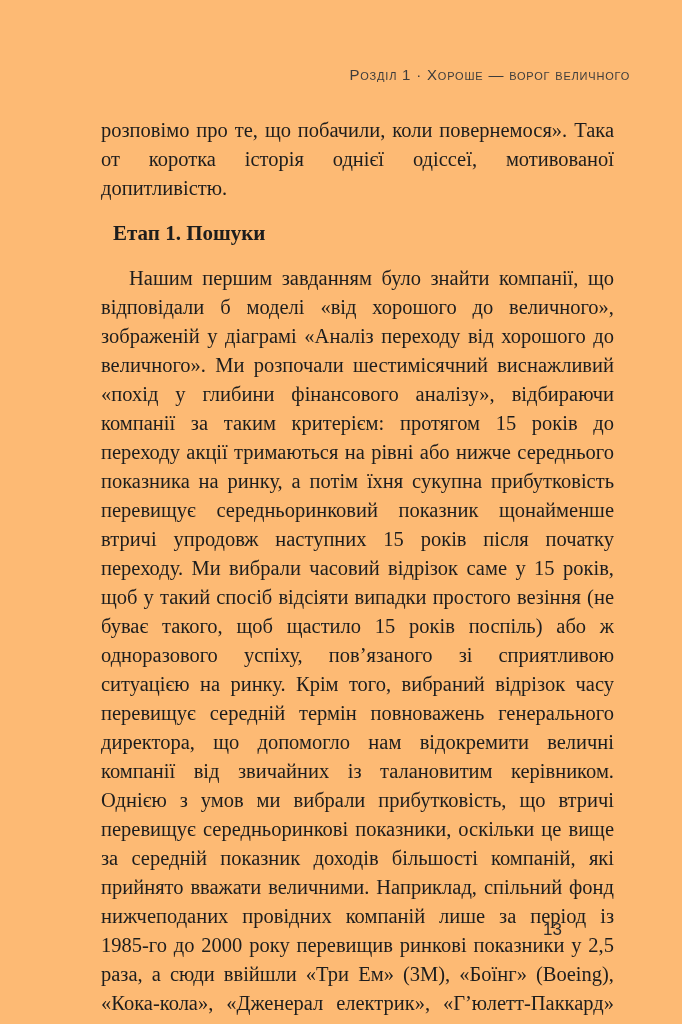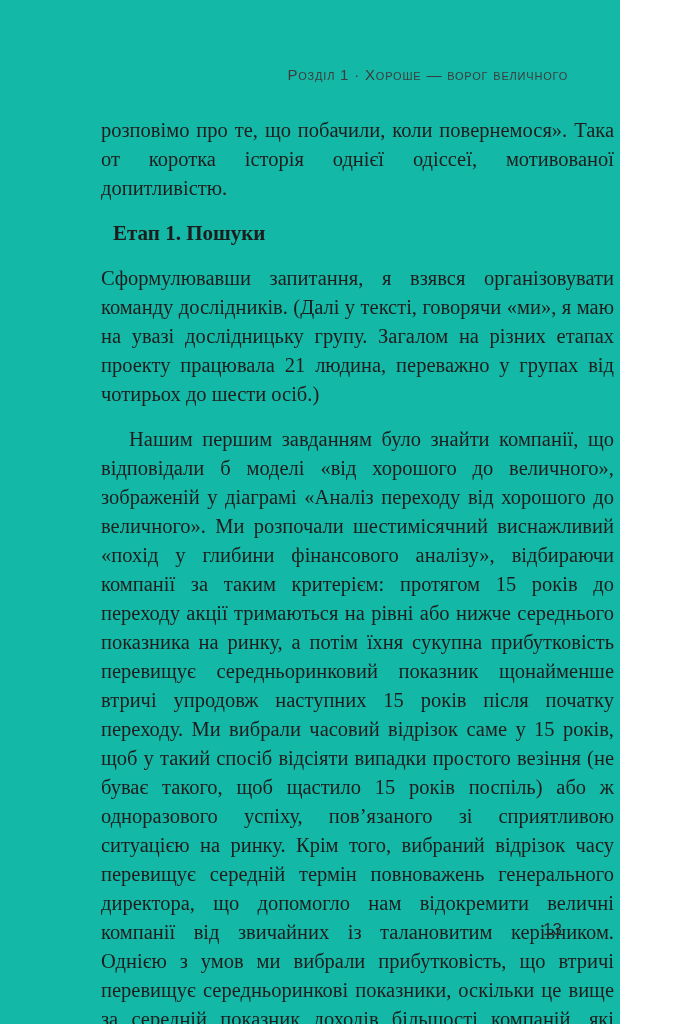--- a/index.html
+++ b/index.html
@@ -2,26 +2,25 @@
 <html lang="uk"><head>
 <meta charset="utf-8">
 <style>
   html, body {
     margin: 0;
     padding: 0;
     background: #ffffff;
   }
   .page {
     position: relative;
-    width: 584px;
+    width: 682px;
     height: 1024px;
-    background: #14b8a6;
+    background: #fdba74;
     overflow: hidden;
     font-family: "Liberation Serif", serif;
-    padding-left: 36px;
   }
   .running-header {
     position: absolute;
     top: 66px;
     right: 52px;
     font-family: "Liberation Sans", sans-serif;
     font-variant: small-caps;
     font-size: 15px;
     letter-spacing: 0.8px;
     color: #3c3c3c;
@@ -68,19 +67,18 @@
 <body>
 
 <div class="page">
   <div class="running-header">Розділ 1 · Хороше — ворог величного</div>
 
   <div class="text-block">
     <p class="para">розповімо про те, що побачили, коли повернемося». Така от коротка історія однієї одіссеї, мотивованої допитливістю.</p>
 
     <h2 class="section-heading">Етап 1. Пошуки</h2>
 
-    <p class="para">Сформулювавши запитання, я взявся організовувати команду дослідників. (Далі у тексті, говорячи «ми», я маю на увазі дослідницьку групу. Загалом на різних етапах проекту працювала 21 людина, переважно у групах від чотирьох до шести осіб.)</p>
 
     <p class="para indented">Нашим першим завданням було знайти компанії, що відповідали б моделі «від хорошого до величного», зображеній у діаграмі «Аналіз переходу від хорошого до величного». Ми розпочали шестимісячний виснажливий «похід у глибини фінансового аналізу», відбираючи компанії за таким критерієм: протягом 15 років до переходу акції тримаються на рівні або нижче середнього показника на ринку, а потім їхня сукупна прибутковість перевищує середньоринковий показник щонайменше втричі упродовж наступних 15 років після початку переходу. Ми вибрали часовий відрізок саме у 15 років, щоб у такий спосіб відсіяти випадки простого везіння (не буває такого, щоб щастило 15 років поспіль) або ж одноразового успіху, пов’язаного зі сприятливою ситуацією на ринку. Крім того, вибраний відрізок часу перевищує середній термін повноважень генерального директора, що допомогло нам відокремити величні компанії від звичайних із талановитим керівником. Однією з умов ми вибрали прибутковість, що втричі перевищує середньоринкові показники, оскільки це вище за середній показник доходів більшості компаній, які прийнято вважати величними. Наприклад, спільний фонд нижчеподаних провідних компаній лише за період із 1985-го до 2000 року перевищив ринкові показники у 2,5 раза, а сюди ввійшли «Три Ем» (3M), «Боїнг» (Boeing), «Кока-кола», «Дженерал електрик», «Г’юлетт-Паккард» (Hewlett-Packard), «Інтел», «Джонсон і Джонсон» (Johnson &amp; Johnson), «Мьорк» (Merck), «Моторола» (Motorola), «Пепсі» (Pepsi), «Проктер енд Ґембл» (Procter &amp; Gamble), «Вол-март» (Wal-Mart) і «Волт</p>
   </div>
 
   <div class="page-number">13</div>
 </div>
 
 </body></html>

